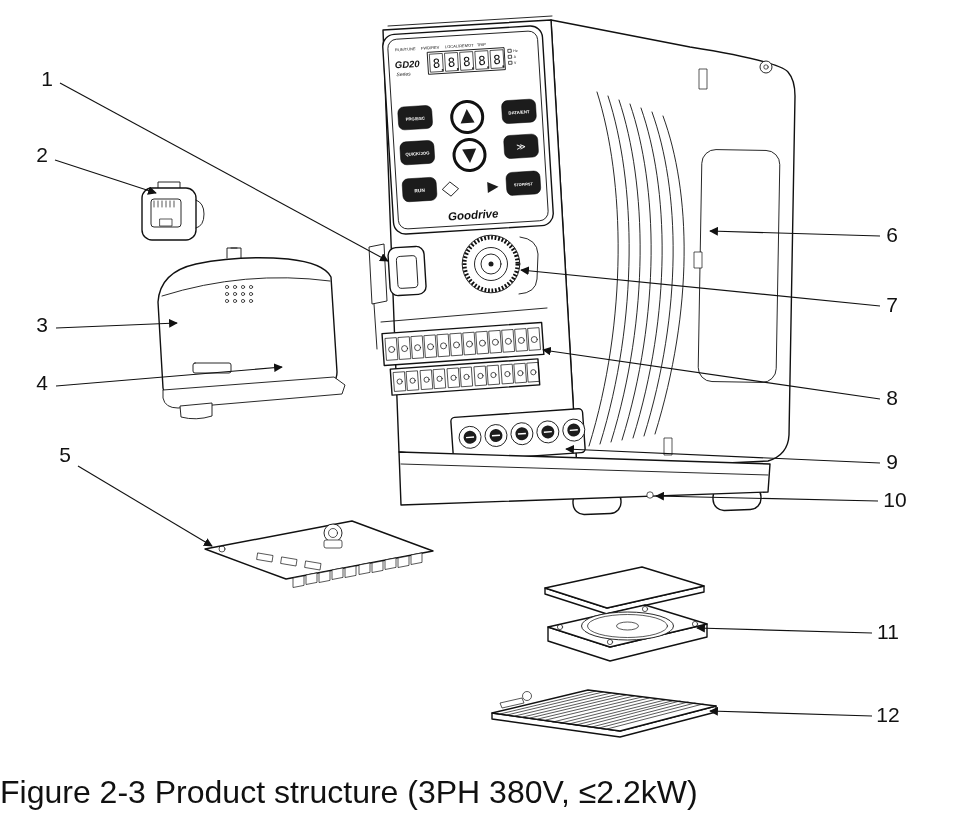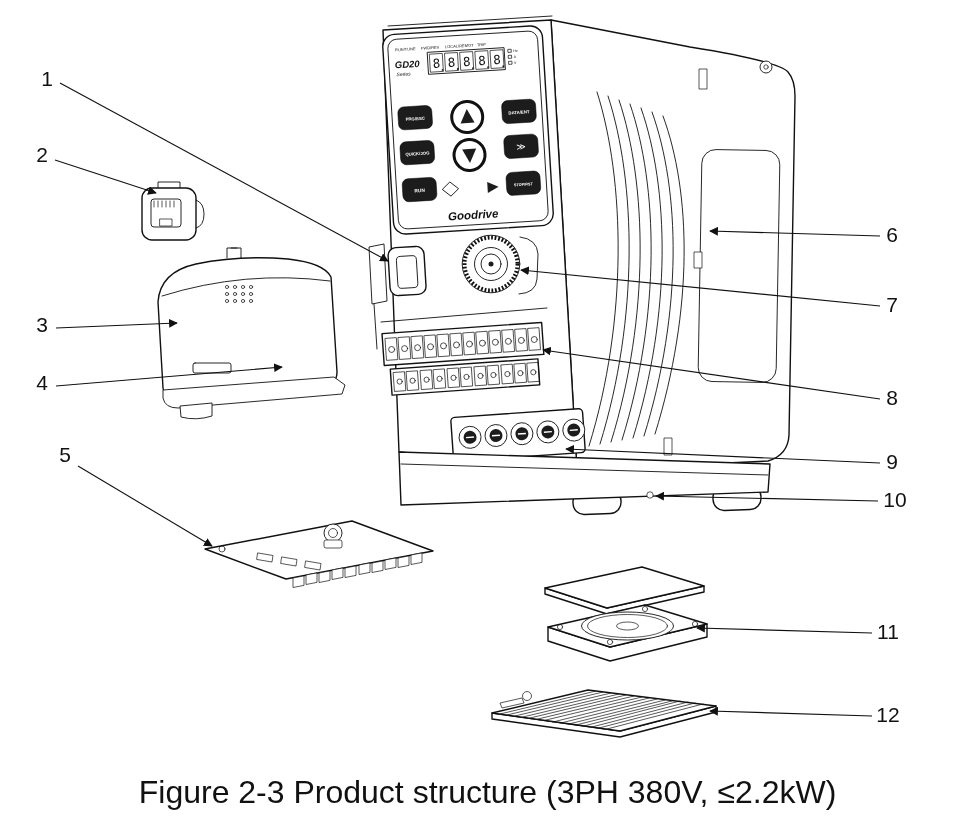--- a/index.html
+++ b/index.html
@@ -14,21 +14,21 @@
   .tn    { stroke-width:0.9; }
   .xt    { stroke-width:0.7; }
   .fd    { fill:#1c1c1c; stroke:none; }
   .bt    { fill:#1c1c1c; stroke:#000; stroke-width:0.5; }
   .btxt  { fill:#fff; font-size:4.3px; font-weight:bold; text-anchor:middle; }
   .tiny  { fill:#111; font-size:4px; }
   .dig   { fill:#111; font-size:12.5px; font-family:"DejaVu Sans Mono", monospace; text-anchor:middle; }
   .brand { fill:#111; font-size:11.5px; font-weight:bold; font-style:italic; text-anchor:middle; }
   .model { fill:#111; font-size:9.5px; font-weight:bold; font-style:italic; }
   .series{ fill:#111; font-size:5px; font-style:italic; }
-  .caption { position:absolute; top:774px; left:0; width:100%; text-align:center;
+  .caption { position:absolute; top:774px; left:0; width:100%; text-align:left;
              font-size:32px; color:#111; }
 </style>
 </head>
 <body>
 
 <div class="page">
 <svg width="975" height="770" viewBox="0 0 975 770">
   <defs>
     <marker id="arrow" viewBox="0 0 10 10" refX="9" refY="5" markerWidth="8" markerHeight="8" orient="auto-start-reverse">
       <path d="M0,0 L10,5 L0,10 Z" fill="#111"></path>

